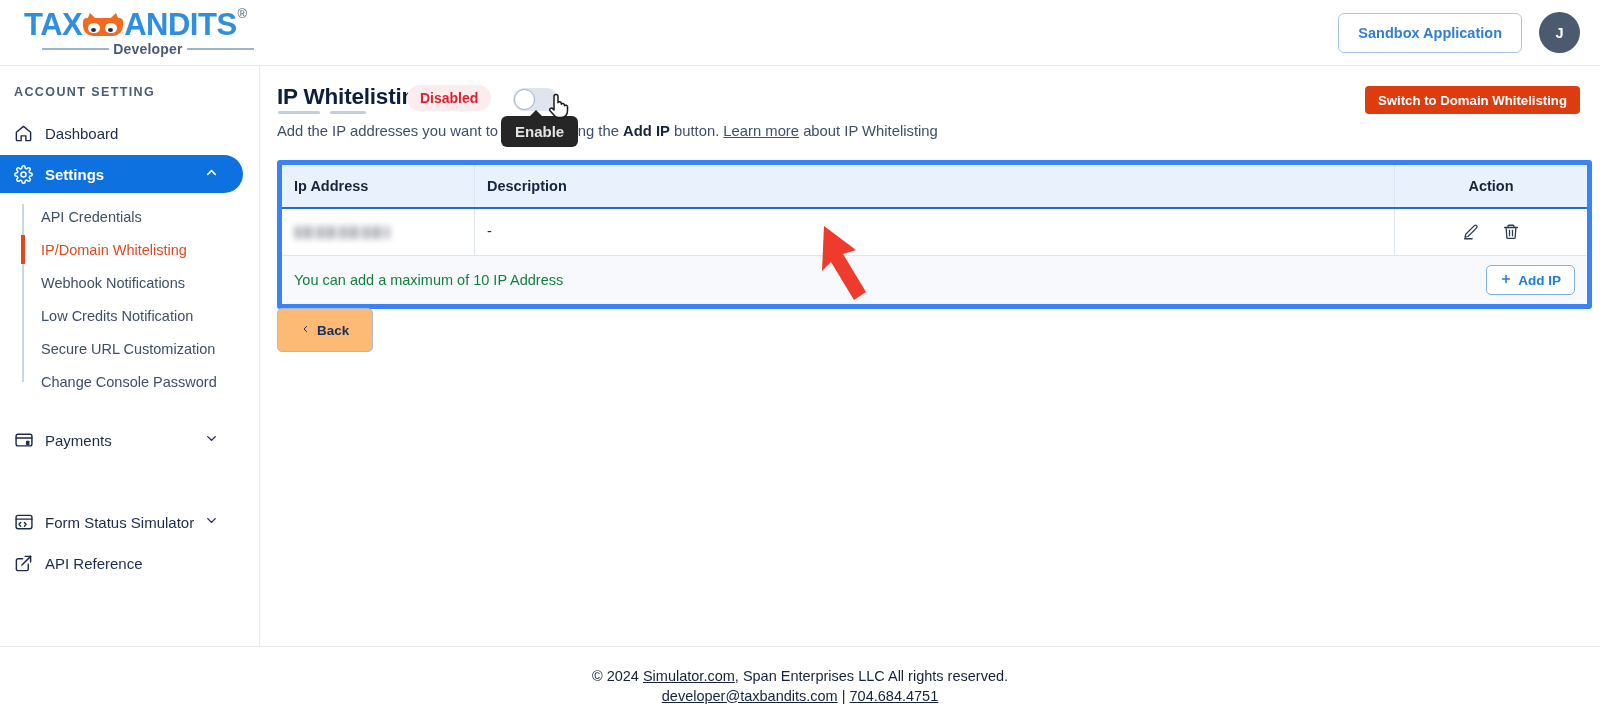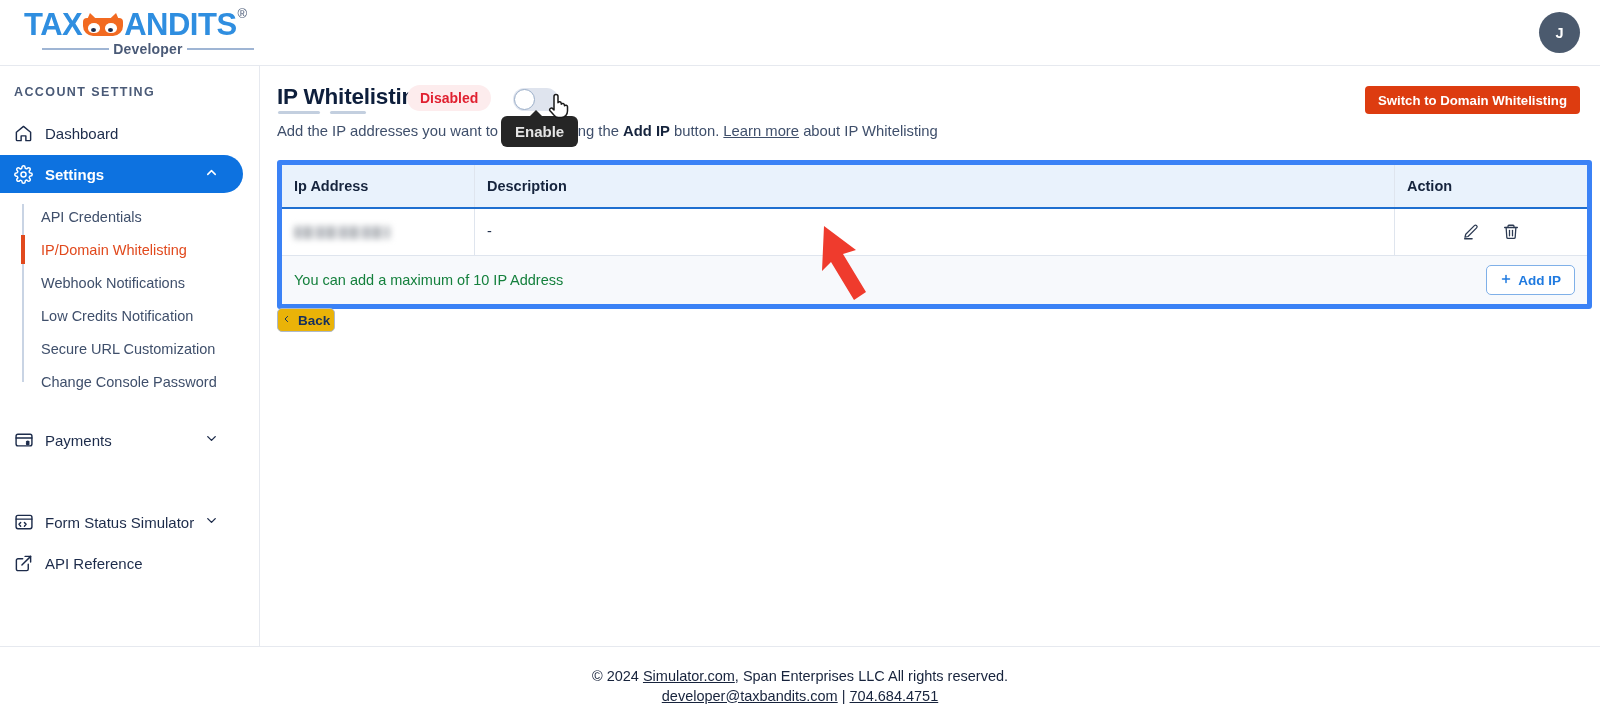--- a/index.html
+++ b/index.html
@@ -159,43 +159,43 @@
   .table-card {
     position: absolute; left: 16px; top: 94px; right: 8px;
     border: 5px solid #3b82f6; border-radius: 3px; overflow: hidden;
   }
   .t-row { display: flex; }
   .t-head { background: #e9f2fc; border-bottom: 2px solid #1f6fd0; }
   .t-head .cell { font-size: 14.5px; font-weight: 700; color: #16243d; }
   .cell { padding: 13px 12px; font-size: 14.5px; color: #23324e; }
   .c-ip { width: 193px; border-right: 1px solid #dfe5ee; }
   .c-desc { flex: 1; border-right: 1px solid #dfe5ee; }
-  .c-act { width: 192px; }
+  .c-act { width: 192px; text-align: center; }
   .t-body .cell { padding: 14px 12px; }
   .t-body { border-bottom: 1px solid #dfe5ee; }
   .blur-ip {
     display: inline-block; width: 96px; height: 13px; border-radius: 2px;
     background: repeating-linear-gradient(90deg,#b9bcc1 0 7px,#d9dbde 7px 11px,#aeb1b6 11px 17px,#e2e4e6 17px 23px);
     filter: blur(3px); vertical-align: middle;
   }
   .act-icons { display: flex; gap: 22px; justify-content: center; align-items: center; }
   .act-icons span { cursor: pointer; display: flex; }
   .t-foot { background: #f7f9fc; display: flex; align-items: center; height: 48px; padding: 0 12px; }
   .t-foot .msg { font-size: 14.5px; color: #15803d; }
   .add-ip-btn {
     margin-left: auto; height: 30px; padding: 0 13px;
     background: #fff; border: 1px solid #7fb0e8; border-radius: 5px;
     color: #1f7ae0; font-size: 13.5px; font-weight: 600;
     display: flex; align-items: center; gap: 6px; cursor: pointer;
     font-family: "Liberation Sans", sans-serif;
   }
   .back-btn {
     position: absolute; left: 16px; top: 242px;
-    height: 24px; padding: 0 4px;
-    background: #eab308; border: 1px solid #adb9cc; border-radius: 5px;
+    height: 44px; padding: 0 23px;
+    background: #fdba74; border: 1px solid #adb9cc; border-radius: 5px;
     color: #16305c; font-size: 13.5px; font-weight: 600;
     display: flex; align-items: center; gap: 7px; cursor: pointer;
     font-family: "Liberation Sans", sans-serif;
   }
 
   
   .anno-arrow { position: absolute; left: 545px; top: 148px; z-index: 25; pointer-events: none; }
 
   
   .footer {
@@ -225,20 +225,21 @@
         </span>
         <span class="logo-andits">ANDITS</span>
         <span class="logo-reg">®</span>
       </div>
       <div class="logo-sub">
         <i class="line"></i>
         <span class="word">Developer</span>
         <i class="line"></i>
       </div>
     </div>
+    <button class="sandbox-btn">Sandbox Application</button>
     <div class="avatar">J</div>
   </div>
 
   <div class="sidebar">
     <div class="acct-head">ACCOUNT SETTING</div>
 
     <div class="nav-item" style="top:48px;">
       <span class="ico">
         <svg width="19" height="19" viewBox="0 0 24 24" fill="none" stroke="#1c2b4a" stroke-width="1.8" stroke-linecap="round" stroke-linejoin="round">
             <path d="M3 10.5L12 3l9 7.5V20a1 1 0 0 1-1 1h-5v-6H9v6H4a1 1 0 0 1-1-1z"></path>

